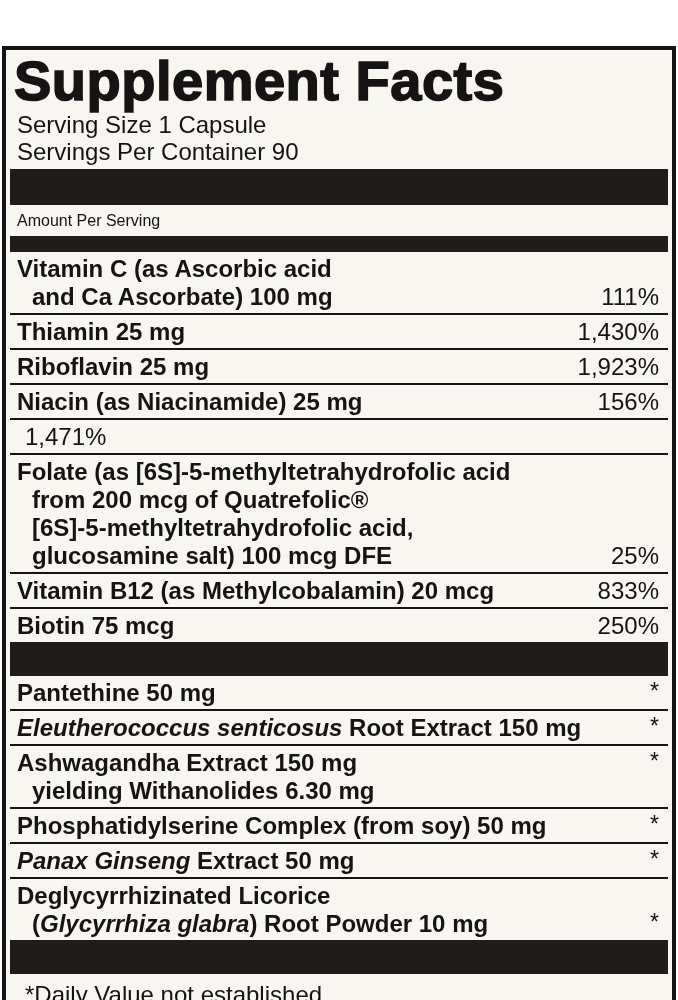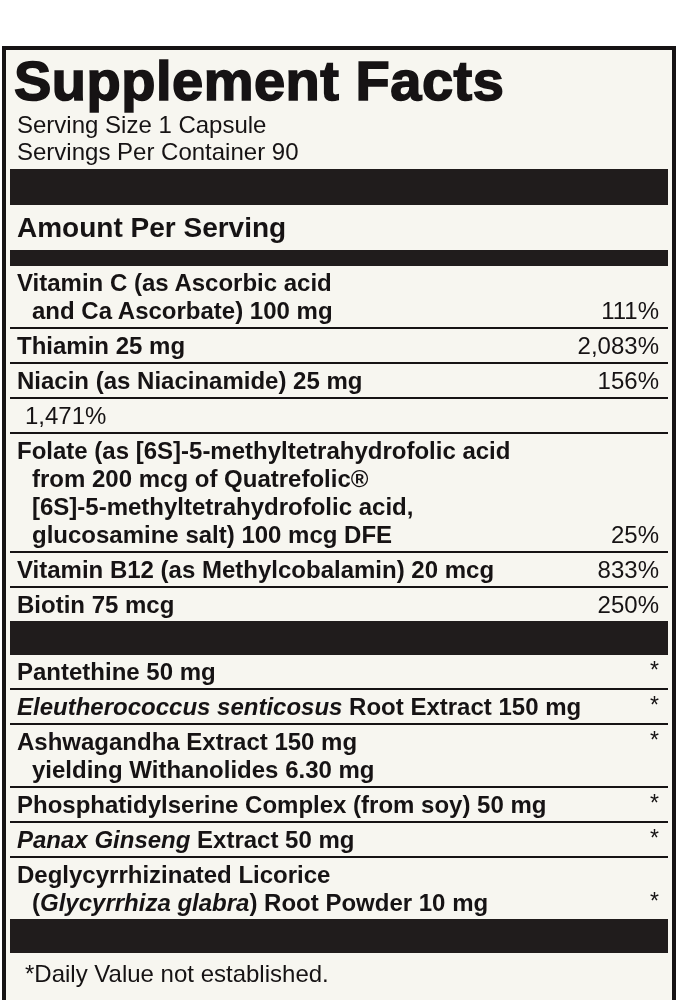--- a/index.html
+++ b/index.html
@@ -42,22 +42,22 @@
   .bar {
     background: #201c1c;
   }
   .bar-thick { height: 36px; margin-top: 4px; }
   .bar-thin  { height: 16px; }
   .bar-mid   { height: 34px; }
   .cols {
     display: flex;
     justify-content: space-between;
     align-items: flex-start;
-    font-size: 28px;
-    font-weight: bold;
+    font-size: 16px;
+    font-weight: normal;
     padding: 7px 9px 6px 7px;
   }
   .row {
     font-size: 24px;
     line-height: 28px;
     padding: 3px 9px 2px 7px;
     border-bottom: 2px solid #161314;
   }
   .row.last { border-bottom: none; }
   .line {
@@ -106,21 +106,27 @@
           <span class="text"><span>Vitamin C (as Ascorbic acid</span></span>
         </div>
         <div class="line cont">
           <span class="text"><span>and Ca Ascorbate) 100 mg</span></span>
           <span class="val">111%</span>
         </div>
       </div>
       <div class="row">
         <div class="line">
           <span class="text"><span>Thiamin 25 mg</span></span>
-          <span class="val">2,083%</span>
+          <span class="val">1,430%</span>
+        </div>
+      </div>
+      <div class="row">
+        <div class="line">
+          <span class="text"><span>Riboflavin 25 mg</span></span>
+          <span class="val">1,923%</span>
         </div>
       </div>
       <div class="row">
         <div class="line">
           <span class="text"><span>Niacin (as Niacinamide) 25 mg</span></span>
           <span class="val">156%</span>
         </div>
       </div>
       <div class="row">
         <div class="line">

